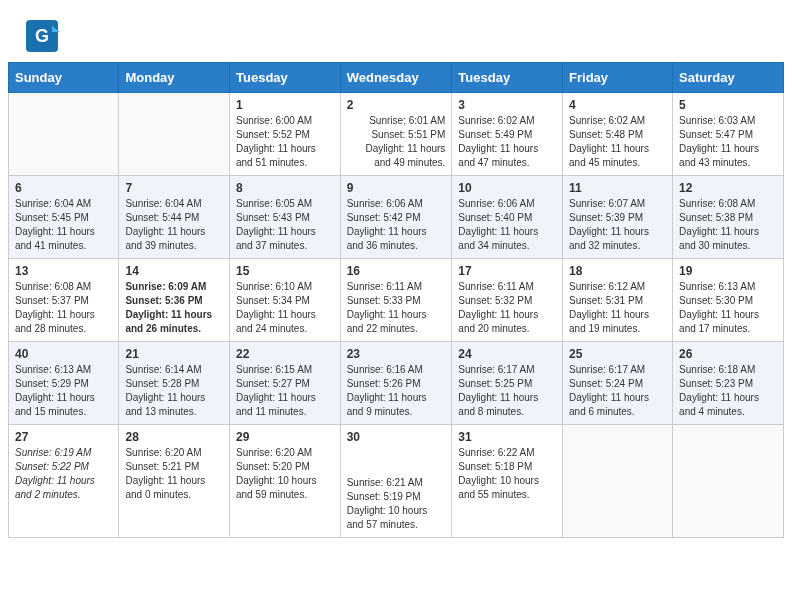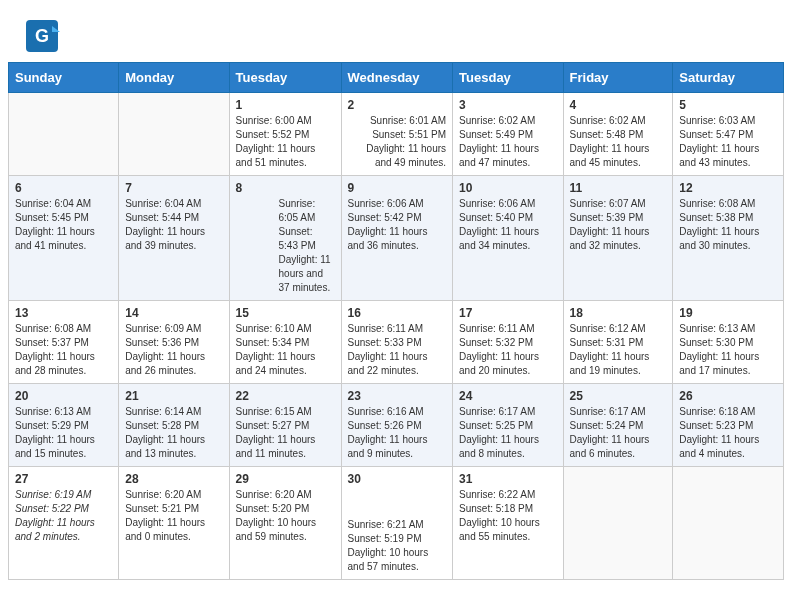--- a/index.html
+++ b/index.html
@@ -169,21 +169,21 @@
 Daylight: 11 hours and 41 minutes.</div>
           </td>
           <td>
             <span class="day-num">7</span>
             <div class="day-info" style="white-space: pre-line;">Sunrise: 6:04 AM
 Sunset: 5:44 PM
 Daylight: 11 hours and 39 minutes.</div>
           </td>
           <td>
             <span class="day-num">8</span>
-            <div class="day-info" style="white-space: pre-line; margin-left: 43px;">Sunrise: 6:05 AM
+            <div class="day-info" style="white-space: pre-line;">Sunrise: 6:05 AM
 Sunset: 5:43 PM
 Daylight: 11 hours and 37 minutes.</div>
           </td>
           <td>
             <span class="day-num">9</span>
             <div class="day-info" style="white-space: pre-line;">Sunrise: 6:06 AM
 Sunset: 5:42 PM
 Daylight: 11 hours and 36 minutes.</div>
           </td>
           <td>
@@ -207,21 +207,21 @@
         </tr>
         <tr>
           <td>
             <span class="day-num">13</span>
             <div class="day-info" style="white-space: pre-line;">Sunrise: 6:08 AM
 Sunset: 5:37 PM
 Daylight: 11 hours and 28 minutes.</div>
           </td>
           <td>
             <span class="day-num">14</span>
-            <div class="day-info" style="white-space: pre-line;">Sunrise: 6:09 AM
+            <div class="day-info" style="white-space: pre-line; font-weight: bold;">Sunrise: 6:09 AM
 Sunset: 5:36 PM
 Daylight: 11 hours and 26 minutes.</div>
           </td>
           <td>
             <span class="day-num">15</span>
             <div class="day-info" style="white-space: pre-line;">Sunrise: 6:10 AM
 Sunset: 5:34 PM
 Daylight: 11 hours and 24 minutes.</div>
           </td>
           <td>
@@ -244,21 +244,21 @@
           </td>
           <td>
             <span class="day-num">19</span>
             <div class="day-info" style="white-space: pre-line;">Sunrise: 6:13 AM
 Sunset: 5:30 PM
 Daylight: 11 hours and 17 minutes.</div>
           </td>
         </tr>
         <tr>
           <td>
-            <span class="day-num">20</span>
+            <span class="day-num">40</span>
             <div class="day-info" style="white-space: pre-line;">Sunrise: 6:13 AM
 Sunset: 5:29 PM
 Daylight: 11 hours and 15 minutes.</div>
           </td>
           <td>
             <span class="day-num">21</span>
             <div class="day-info" style="white-space: pre-line;">Sunrise: 6:14 AM
 Sunset: 5:28 PM
 Daylight: 11 hours and 13 minutes.</div>
           </td>

